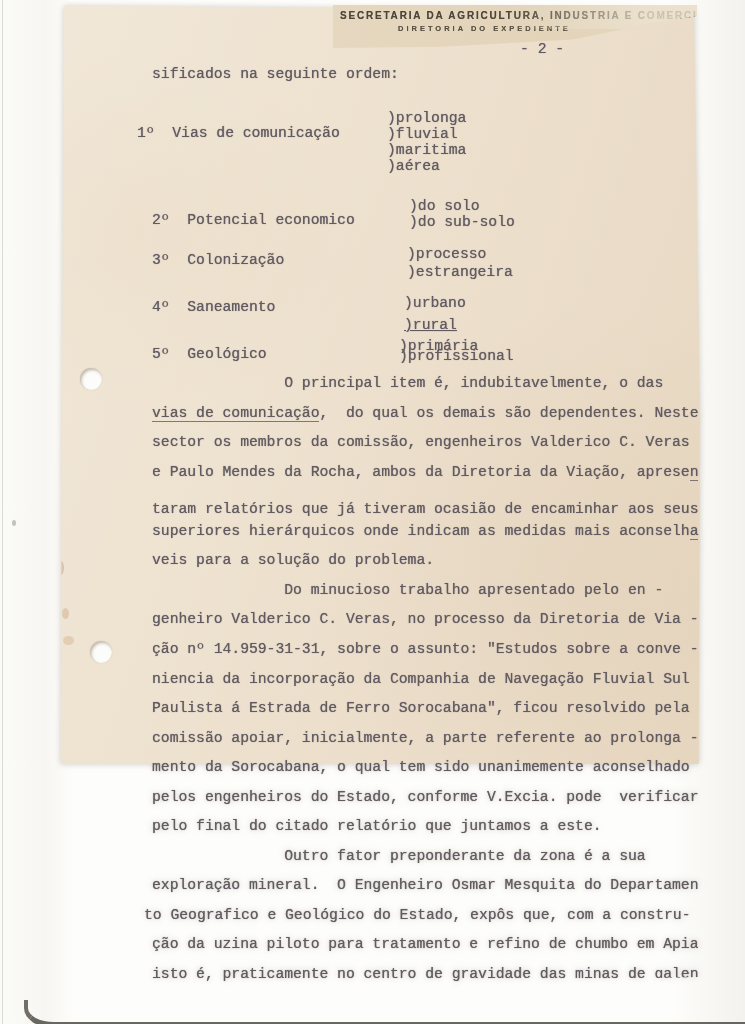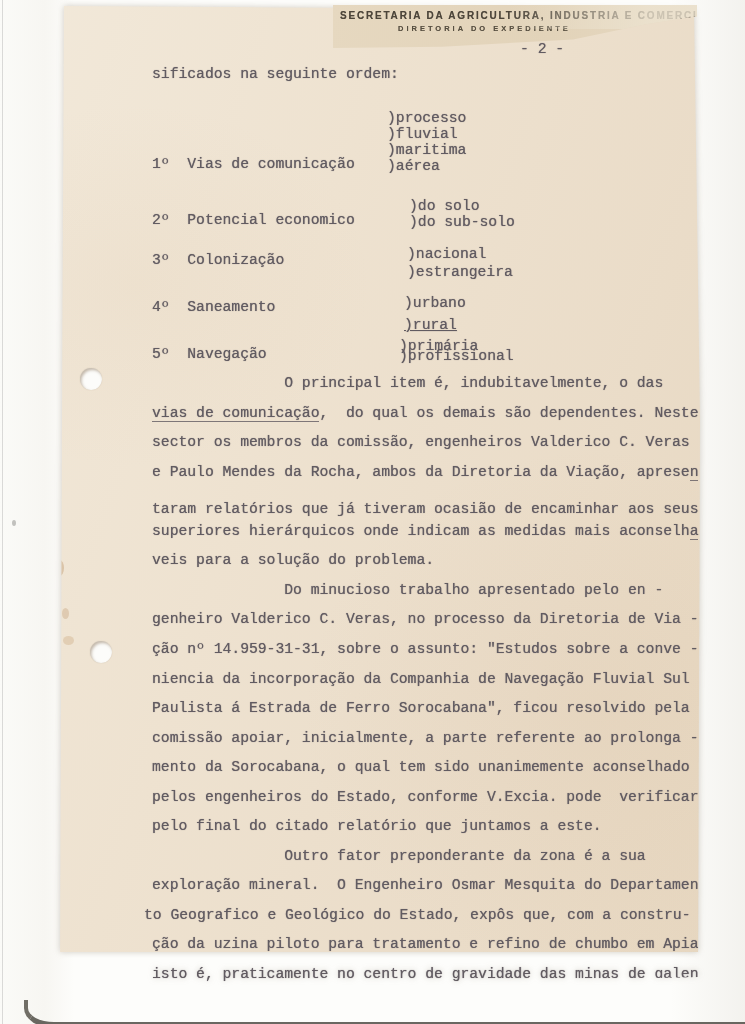--- a/index.html
+++ b/index.html
@@ -2,21 +2,21 @@
 <html style="--paper: #ede0cd; --letterhead-paper: #e2d4bb; --ink: #615b61; --print-ink: #4c453a;"><head>
 <meta charset="utf-8">
 <style>
   html,body{margin:0;padding:0;background:#ffffff;}
   #canvas{position:relative;width:745px;height:1024px;overflow:hidden;
           background:linear-gradient(90deg,#fbfbf8 0%,#f7f6f2 6%,#fdfdfb 10%,#fdfdfb 90%,#f3f2ee 100%);
           font-family:"Liberation Sans",sans-serif;}
   
   .bed-line{position:absolute;left:2px;top:0;width:1px;height:1024px;background:rgba(120,120,118,.25);}
   
-  #paper{position:absolute;left:0;top:0;width:745px;height:952px;
+  #paper{position:absolute;left:0;top:0;width:745px;height:764px;
          background:
            radial-gradient(340px 260px at 18% 30%,rgba(214,186,152,.10),rgba(0,0,0,0) 70%),
            radial-gradient(420px 380px at 80% 75%,rgba(205,175,140,.12),rgba(0,0,0,0) 70%),
            linear-gradient(108deg,#f2e9da 0%,#eee2d0 38%,#eadcc8 72%,#e6d6bf 100%);
          clip-path:polygon(64px 6px,694px 10px,700px 420px,698px 977px,60px 991px,62px 420px);}
   #paper-wrap{position:absolute;left:0;top:0;width:745px;height:1024px;filter:drop-shadow(0 0 3px rgba(125,112,92,.35));}
   
   #letterhead{position:absolute;left:333px;top:5px;width:364px;height:43px;
          background:linear-gradient(100deg,#e6d8c0 0%,#e2d3b9 60%,#e6d8c2 100%);
          clip-path:polygon(0 0,100% 0,100% 26%,86% 45%,66% 80%,30% 97%,0 100%);}
@@ -52,35 +52,35 @@
 
 <div id="canvas">
   <div class="bed-line"></div>
 
   <div id="paper-wrap">
     <div id="paper">
 
       <div class="typed" id="intro-line" style="left:152px;top:66px;">sificados na seguinte ordem:</div>
 
       <div id="list-block">
-          <div class="typed list-label" style="left: 152px; top: 125px; margin-top: 31px;">1º  Vias de comunicação</div>
-          <div class="typed list-option" style="left: 387px; top: 110px;">)processo</div>
+          <div class="typed list-label" style="left: 137px; top: 125px;">1º  Vias de comunicação</div>
+          <div class="typed list-option" style="left: 387px; top: 110px;">)prolonga</div>
           <div class="typed list-option" style="left: 387px; top: 126px;">)fluvial</div>
           <div class="typed list-option" style="left: 387px; top: 142px;">)maritima</div>
           <div class="typed list-option" style="left: 387px; top: 158px;">)aérea</div>
           <div class="typed list-label" style="left: 152px; top: 212px;">2º  Potencial economico</div>
           <div class="typed list-option" style="left: 409px; top: 198px;">)do solo</div>
           <div class="typed list-option" style="left: 409px; top: 214px;">)do sub-solo</div>
           <div class="typed list-label" style="left: 152px; top: 252px;">3º  Colonização</div>
-          <div class="typed list-option" style="left: 407px; top: 246px;">)nacional</div>
+          <div class="typed list-option" style="left: 407px; top: 246px;">)processo</div>
           <div class="typed list-option" style="left: 407px; top: 264px;">)estrangeira</div>
           <div class="typed list-label" style="left: 152px; top: 299px;">4º  Saneamento</div>
           <div class="typed list-option" style="left: 404px; top: 295px;">)urbano</div>
           <div class="typed list-option" style="left: 404px; top: 317px; text-decoration: underline;">)rural</div>
-          <div class="typed list-label" style="left: 152px; top: 346px;">5º  Navegação</div>
+          <div class="typed list-label" style="left: 152px; top: 346px;">5º  Geológico</div>
           <div class="typed list-option" style="left: 399px; top: 338px;">)primária</div>
           <div class="typed list-option" style="left: 399px; top: 348px; text-align: center;">)profissional</div>
         </div>
 
       <div id="body-block">
           <div class="typed tline" style="left: 152px; top: 373px;"><span>               O principal item é, indubitavelmente, o das</span></div>
           <div class="typed tline" style="left: 152px; top: 402.55px;"><span class="u">vias de comunicação</span><span>,  do qual os demais são dependentes. Neste</span></div>
           <div class="typed tline" style="left: 152px; top: 432.1px; font-family: Liberation Mono, monospace;"><span>sector os membros da comissão, engenheiros Valderico C. Veras</span></div>
           <div class="typed tline" style="left: 152px; top: 461.65px;"><span>e Paulo Mendes da Rocha, ambos da Diretoria da Viação, aprese</span><span class="u">n</span></div>
           <div class="typed tline" style="left: 152px; top: 491.2px; margin-top: 8px;"><span>taram relatórios que já tiveram ocasião de encaminhar aos seus</span></div>

